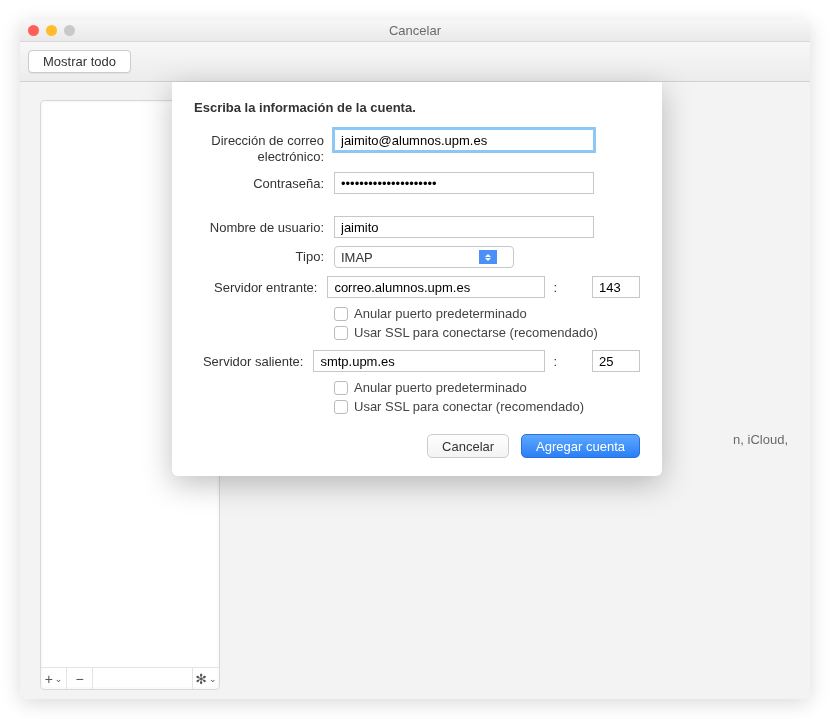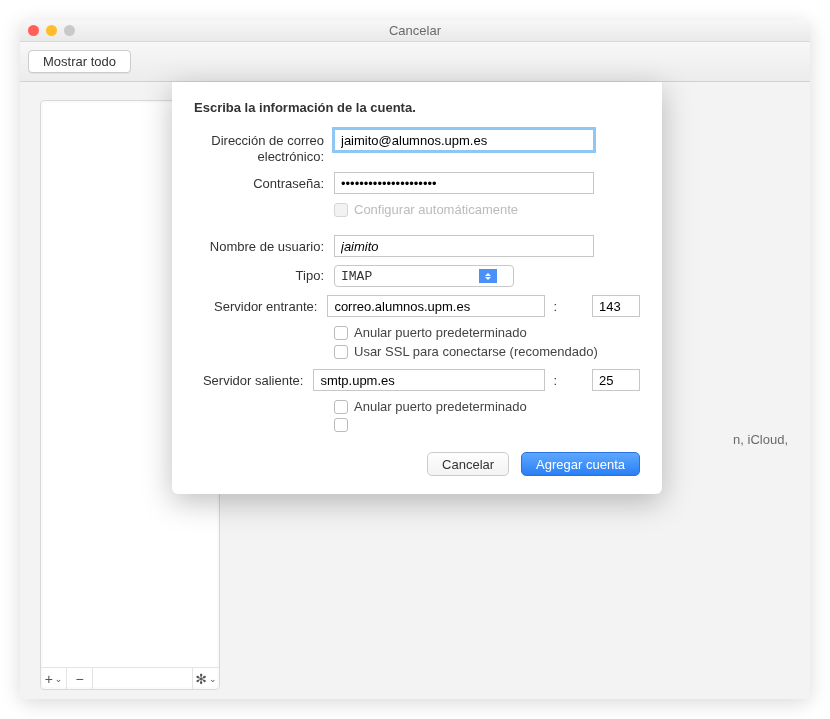--- a/index.html
+++ b/index.html
@@ -153,21 +153,20 @@
     outline-offset: -1px;
   }
   .select {
     width: 180px;
     display: flex;
     align-items: center;
     justify-content: space-between;
     border-radius: 4px;
     padding-right: 16px;
     overflow: hidden;
-    font-family: Liberation Mono, monospace;
   }
   .select .arrows {
     width: 18px; height: 100%;
     background: #4a90f7;
     display: flex;
     flex-direction: column;
     align-items: center;
     justify-content: center;
     gap: 1px;
   }
@@ -270,31 +269,27 @@
       </div>
     </div>
 
     <div class="row">
       <div class="label">Contraseña:</div>
       <div class="field">
         <input type="text" style="width: 260px;" value="•••••••••••••••••••••">
       </div>
     </div>
 
-    <div class="subrow">
-      <div class="cb disabled"></div>
-      <span class="cblabel disabled">Configurar automáticamente</span>
-    </div>
 
     <div class="gap"></div>
 
     <div class="row">
       <div class="label">Nombre de usuario:</div>
       <div class="field">
-        <input type="text" style="width: 260px; font-style: italic;" value="jaimito">
+        <input type="text" style="width: 260px;" value="jaimito">
       </div>
     </div>
 
     <div class="row">
       <div class="label" style="padding-top:3px">Tipo:</div>
       <div class="field">
         <div class="select">
           <span>IMAP</span>
           <div class="arrows">
             <span class="up"></span>
@@ -330,20 +325,21 @@
         <span class="colon">:</span>
         <input type="text" class="port" value="25" style="">
       </div>
     </div>
     <div class="subrow">
       <div class="cb"></div>
       <span class="cblabel">Anular puerto predeterminado</span>
     </div>
     <div class="subrow">
       <div class="cb"></div>
+      <span class="cblabel">Usar SSL para conectar (recomendado)</span>
     </div>
 
     <div class="buttons">
       <div class="b">Cancelar</div>
       <div class="b primary">Agregar cuenta</div>
     </div>
   </div>
 
 </div>
 

